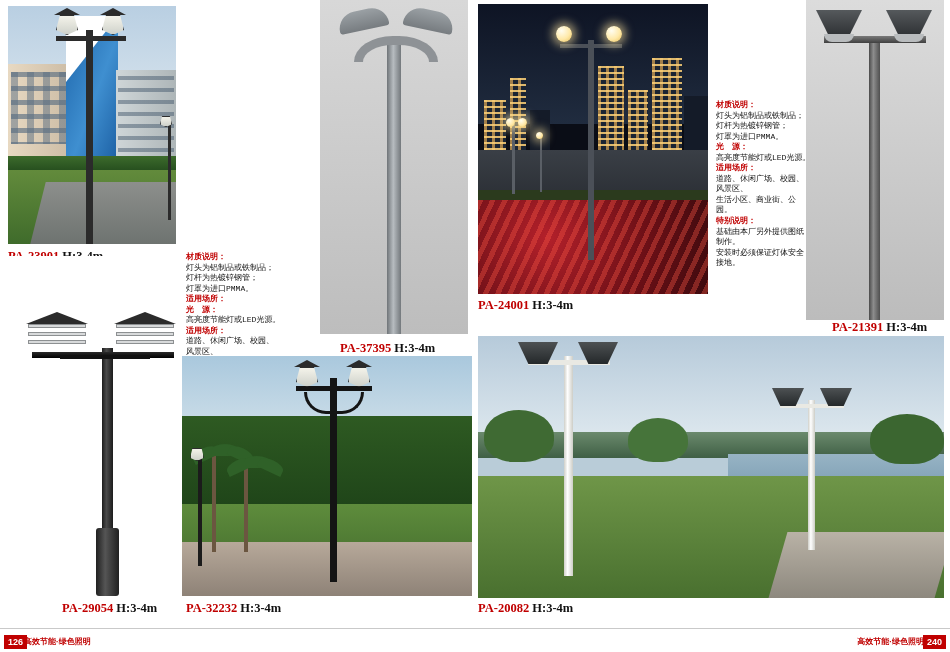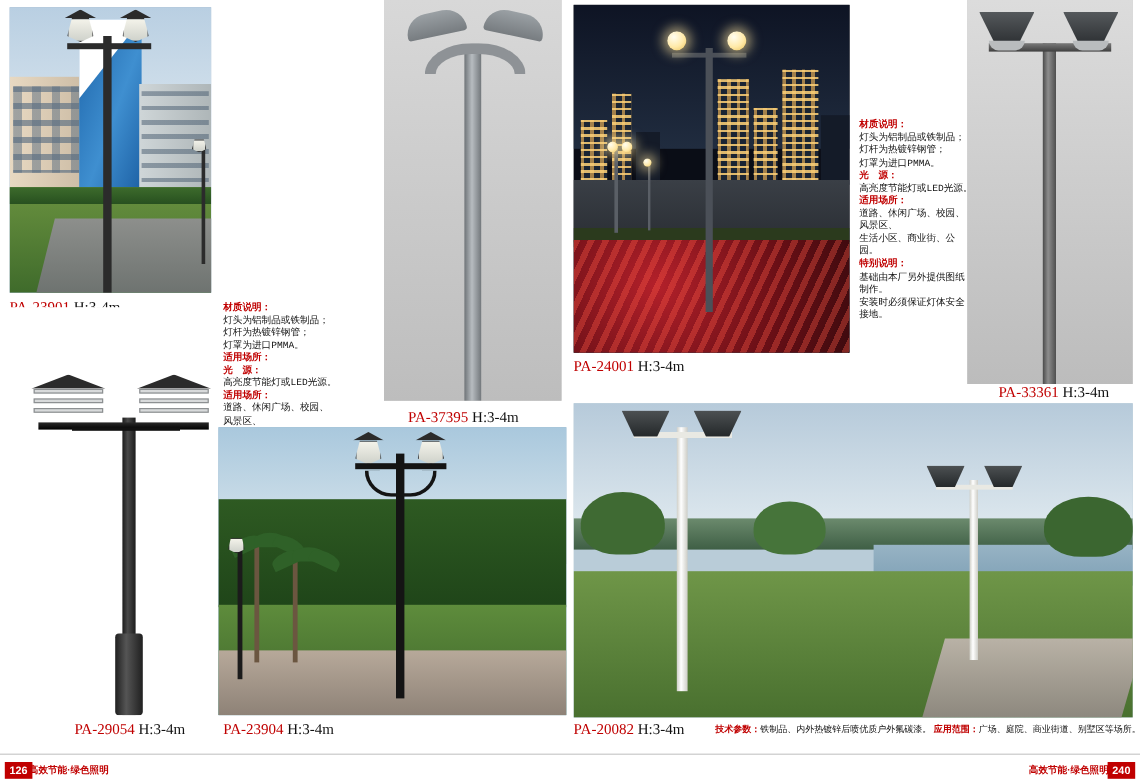--- a/index.html
+++ b/index.html
@@ -13,21 +13,21 @@
   }
   .page { position:absolute; left:0; top:0; width:950px; height:652px; }
 
   
   .photo { position:absolute; overflow:hidden; }
   .photo .sky, .photo .ground { position:absolute; left:0; right:0; }
 
   .caption {
     position:absolute;
     font-family:"Liberation Serif", serif;
-    font-weight:normal;
+    font-weight:bold;
     font-size:12.5px;
     color:#c00000;
     white-space:nowrap;
   }
   .caption .h { color:#111; }
 
   .spec {
     position:absolute;
     font-size:8px;
     line-height:1.32;
@@ -286,21 +286,21 @@
   <div class="photo" id="ph4">
     <div class="bg"></div>
     <div class="mast"></div>
     <div class="cross"></div>
     <div class="cone" style="left:10px;top:10px;"></div>
     <div class="drop" style="left:18px;top:34px;"></div>
     <div class="cone" style="left:80px;top:10px;"></div>
     <div class="drop" style="left:88px;top:34px;"></div>
   </div>
   <div class="caption" style="left:832px;top:320px;">
-    <span>PA-33361</span> <span class="h">H:3-4m</span>
+    <span>PA-21391</span> <span class="h">H:3-4m</span>
   </div>
 
   <div class="photo" id="ph5">
     <div class="mast"></div>
     <div class="base"></div>
     <div class="bar"></div>
 
     <div class="rcap" style="left:18px;top:56px;"></div>
     <div class="ring" style="left:20px;top:68px;">
       <i style="top:0;"></i>
@@ -345,21 +345,21 @@
     <div class="lant-cap" style="left:112px;top:4px;"></div>
     <div class="lant lant-classic" style="left:114px;top:11px;"></div>
     <div class="lant-cap" style="left:164px;top:4px;"></div>
     <div class="lant lant-classic" style="left:166px;top:11px;"></div>
     <div style="position:absolute;left:122px;top:36px;width:60px;height:22px;border:3px solid #141414;border-top:none;border-radius:0 0 40px 40px;"></div>
 
     <div class="pole" style="left:16px;top:100px;width:4px;height:110px;background:#1b1b1b;"></div>
     <div class="lant lant-classic" style="left:8px;top:92px;width:14px;height:13px;"></div>
   </div>
   <div class="caption" style="left:186px;top:601px;">
-    <span>PA-23904</span> <span class="h">H:3-4m</span>
+    <span>PA-32232</span> <span class="h">H:3-4m</span>
   </div>
 
   <div class="photo" id="ph7">
     <div class="sky"></div>
     <div class="far"></div>
     <div class="lake"></div>
     <div class="lawn"></div>
     <div class="path"></div>
 
     <div class="treeblob" style="left:6px;  top:74px; width:70px; height:52px; background:#3f6a33;"></div>
@@ -373,24 +373,20 @@
 
     <div class="mast2"></div>
     <div class="arm" style="left:302px;top:68px;width:64px;height:4px;background:#e9e9e3;"></div>
     <div class="cone2" style="left:294px;top:52px;width:32px;height:18px;"></div>
     <div class="cone2" style="left:342px;top:52px;width:32px;height:18px;"></div>
   </div>
   <div class="caption" style="left:478px;top:601px;">
     <span>PA-20082</span> <span class="h">H:3-4m</span>
   </div>
 
-  <div style="position:absolute;left:596px;top:603px;font-size:7.5px;color:#111;white-space:nowrap;">
-    <span style="color:#c00000;font-weight:bold;">技术参数：</span><span>铁制品、内外热镀锌后喷优质户外氟碳漆。</span>
-    <span style="color:#c00000;font-weight:bold;">应用范围：</span><span>广场、庭院、商业街道、别墅区等场所。</span>
-  </div>
 
   <div class="rule" style="left:0;top:628px;width:950px;"></div>
   <div class="pgnum" style="left:4px;">126</div>
   <div class="pgtext" style="left:24px;">高效节能·绿色照明</div>
   <div class="pgnum" style="right:4px;margin-left:28px;">240</div>
   <div class="pgtext" style="right:26px;">高效节能·绿色照明</div>
 
 </div>
 
 </body></html>

